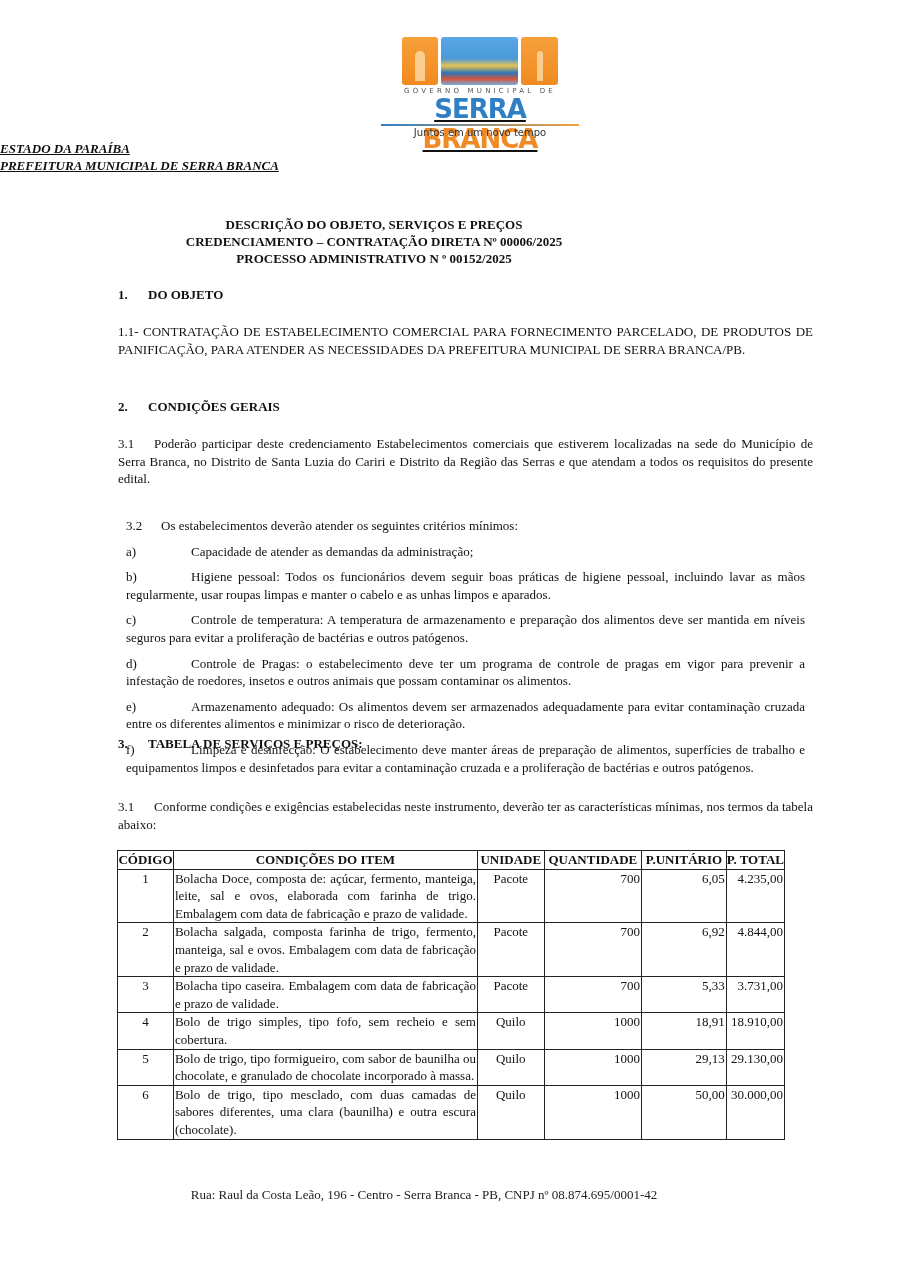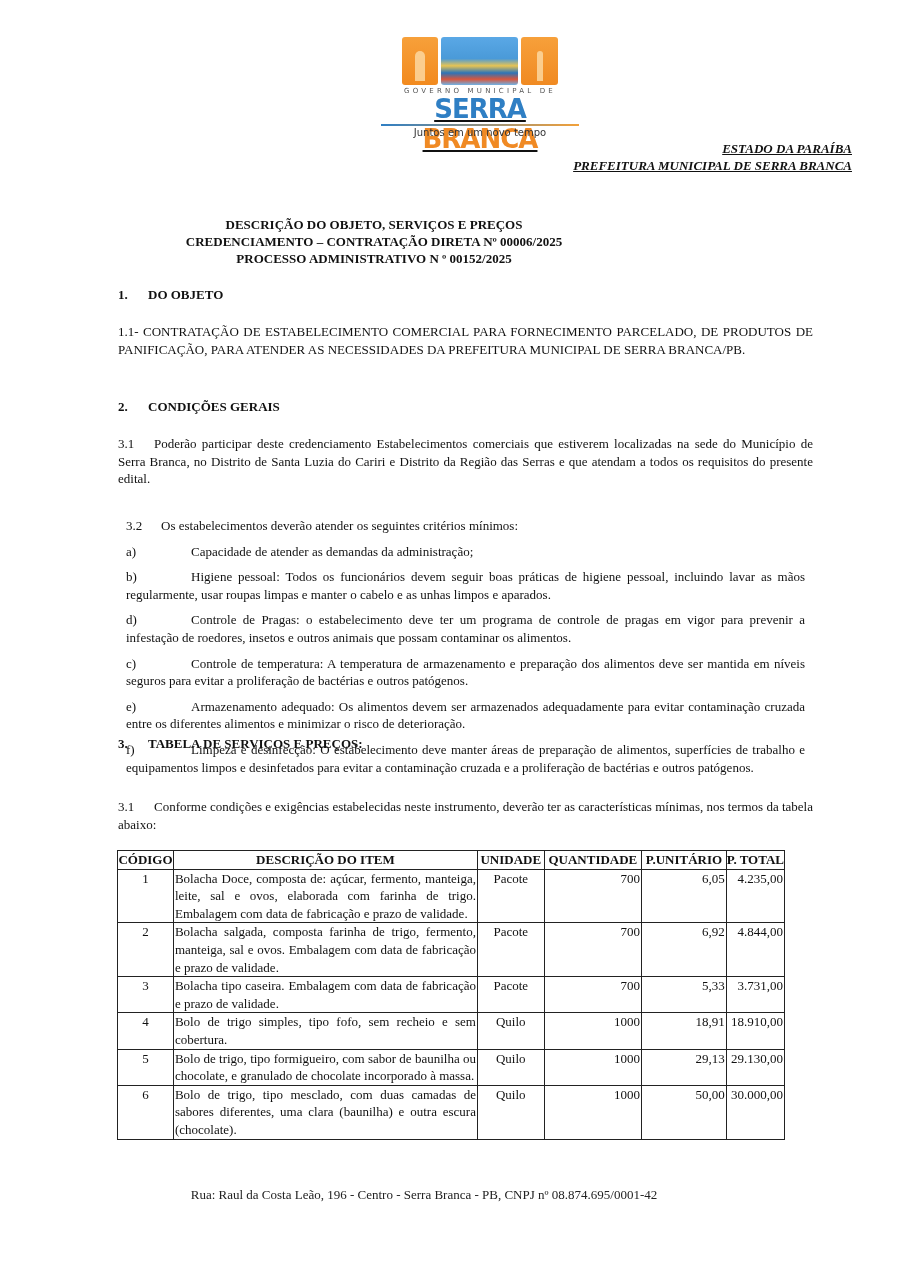--- a/index.html
+++ b/index.html
@@ -14,21 +14,21 @@
   .tile.mid { left: 39px; width: 77px; background: linear-gradient(180deg,#5aa8e6 0%,#4a9ad8 45%,#e7c453 60%,#2c74b8 75%,#d9563c 88%,#6fb3e6 100%); }
   .tile.right { left: 119px; width: 37px; background: linear-gradient(180deg,#f7a03a,#f08a22); }
   .tile .glyph { position: absolute; left: 50%; bottom: 4px; transform: translateX(-50%); width: 10px; height: 30px; background: #fbd7a0; border-radius: 5px 5px 0 0; opacity: .85; }
   .logo .gov { position: absolute; left: 0; top: 53px; width: 210px; text-align: center; font: 7px "DejaVu Sans", sans-serif; letter-spacing: 3.2px; color: #555; }
   .logo .name { position: absolute; left: 0; top: 60px; width: 210px; text-align: center; font: bold 26px "DejaVu Sans", sans-serif; letter-spacing: -1px; line-height: 30px; text-decoration: underline; }
   .logo .name .blue { color: #2f7fc4; }
   .logo .name .orange { color: #f08a24; }
   .logo .bar { position: absolute; left: 6px; top: 90px; width: 198px; height: 2px; background: linear-gradient(90deg,#2f7fc4,#f2a13a); }
   .logo .slogan { position: absolute; left: 0; top: 93px; width: 210px; text-align: center; font: 10px "DejaVu Sans", sans-serif; color: #333; }
 
-  .state { position: absolute; left: 0; width: 852px; text-align: right; font: italic bold 13px "Liberation Serif", serif; text-decoration: underline; }
+  .state { position: absolute; left: 0; width: 852px; text-align: left; font: italic bold 13px "Liberation Serif", serif; text-decoration: underline; }
 
   .doc-title { position: absolute; left: 0; width: 748px; text-align: center; font: bold 13px "Liberation Serif", serif; line-height: 17px; }
 
   .section-head { position: absolute; left: 118px; font: bold 13px "Liberation Serif", serif; }
   .section-head .num { display: inline-block; width: 30px; }
 
   .para { position: absolute; left: 118px; width: 695px; font: 13px "Liberation Serif", serif; line-height: 17.6px; text-align: justify; }
   .para .lead { display: inline-block; }
   .list-item { margin: 8px; }
   .list-item .letter { display: inline-block; width: 65px; }
@@ -87,38 +87,38 @@
   <div class="para" style="top:435px">
     <span class="lead" style="width:36px">3.1</span><span>Poderão participar deste credenciamento Estabelecimentos comerciais que estiverem localizadas na sede do Município de Serra Branca, no Distrito de Santa Luzia do Cariri e Distrito da Região das Serras e que atendam a todos os requisitos do presente edital.</span>
   </div>
 
   <div class="para" style="top:509px">
     <div class="list-item">
       <span class="lead" style="width:35px">3.2</span><span>Os estabelecimentos deverão atender os seguintes critérios mínimos:</span>
     </div>
     <div class="list-item"><span class="letter">a)</span><span>Capacidade de atender as demandas da administração;</span></div>
     <div class="list-item"><span class="letter">b)</span><span>Higiene pessoal: Todos os funcionários devem seguir boas práticas de higiene pessoal, incluindo lavar as mãos regularmente,  usar roupas limpas e manter o cabelo e as unhas limpos e aparados.</span></div>
+    <div class="list-item"><span class="letter">c)</span><span>Controle de temperatura: A temperatura de armazenamento e preparação dos alimentos deve ser mantida em níveis seguros para evitar a proliferação de bactérias e outros patógenos.</span></div>
     <div class="list-item"><span class="letter">d)</span><span>Controle de Pragas: o estabelecimento deve ter um programa de controle de pragas em vigor para prevenir a infestação de roedores, insetos e outros animais que possam contaminar os alimentos.</span></div>
-    <div class="list-item"><span class="letter">c)</span><span>Controle de temperatura: A temperatura de armazenamento e preparação dos alimentos deve ser mantida em níveis seguros para evitar a proliferação de bactérias e outros patógenos.</span></div>
     <div class="list-item"><span class="letter">e)</span><span>Armazenamento adequado: Os alimentos devem ser armazenados adequadamente para evitar contaminação cruzada entre os diferentes alimentos e minimizar o risco de deterioração.</span></div>
     <div class="list-item"><span class="letter">f)</span><span>Limpeza e desinfecção: O estabelecimento deve manter áreas de preparação de alimentos, superfícies de trabalho e equipamentos limpos e desinfetados para evitar a contaminação cruzada e a proliferação de bactérias e outros patógenos.</span></div>
   </div>
 
   <div class="section-head" style="top:736px">
     <span class="num">3.</span><span>TABELA DE SERVIÇOS E PREÇOS:</span>
   </div>
   <div class="para" style="top:798px">
     <span class="lead" style="width:36px">3.1</span><span>Conforme condições e exigências estabelecidas neste instrumento, deverão ter as características mínimas, nos termos da tabela abaixo:</span>
   </div>
 
   <table class="prices">
     <thead>
       <tr>
         <th>CÓDIGO</th>
-        <th>DESCRIÇÃO DO ITEM</th>
+        <th>CONDIÇÕES DO ITEM</th>
         <th>UNIDADE</th>
         <th>QUANTIDADE</th>
         <th>P.UNITÁRIO</th>
         <th>P. TOTAL</th>
       </tr>
     </thead>
     <tbody>
       <tr>
         <td class="c-code">1</td>
         <td class="c-desc">Bolacha Doce, composta de: açúcar, fermento, manteiga, leite, sal e ovos, elaborada com farinha de trigo. Embalagem com data de fabricação e prazo de validade.</td>

